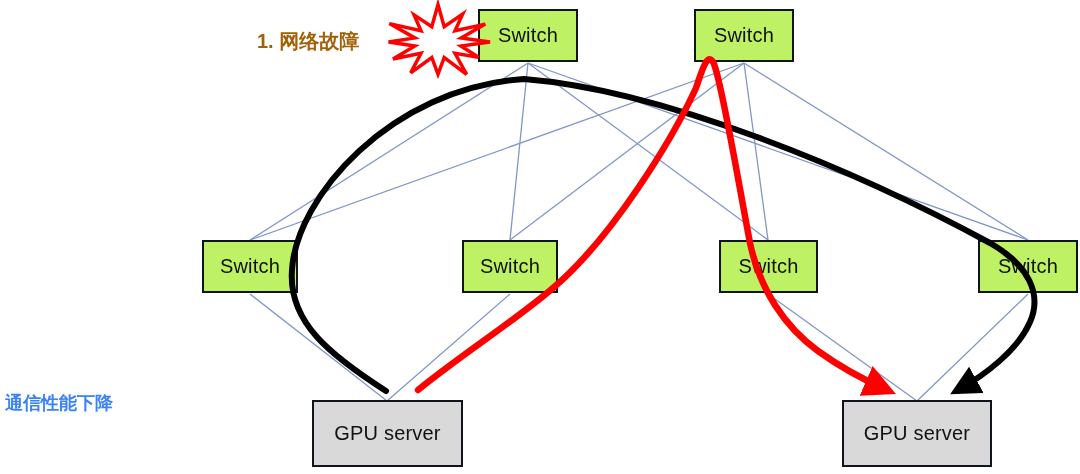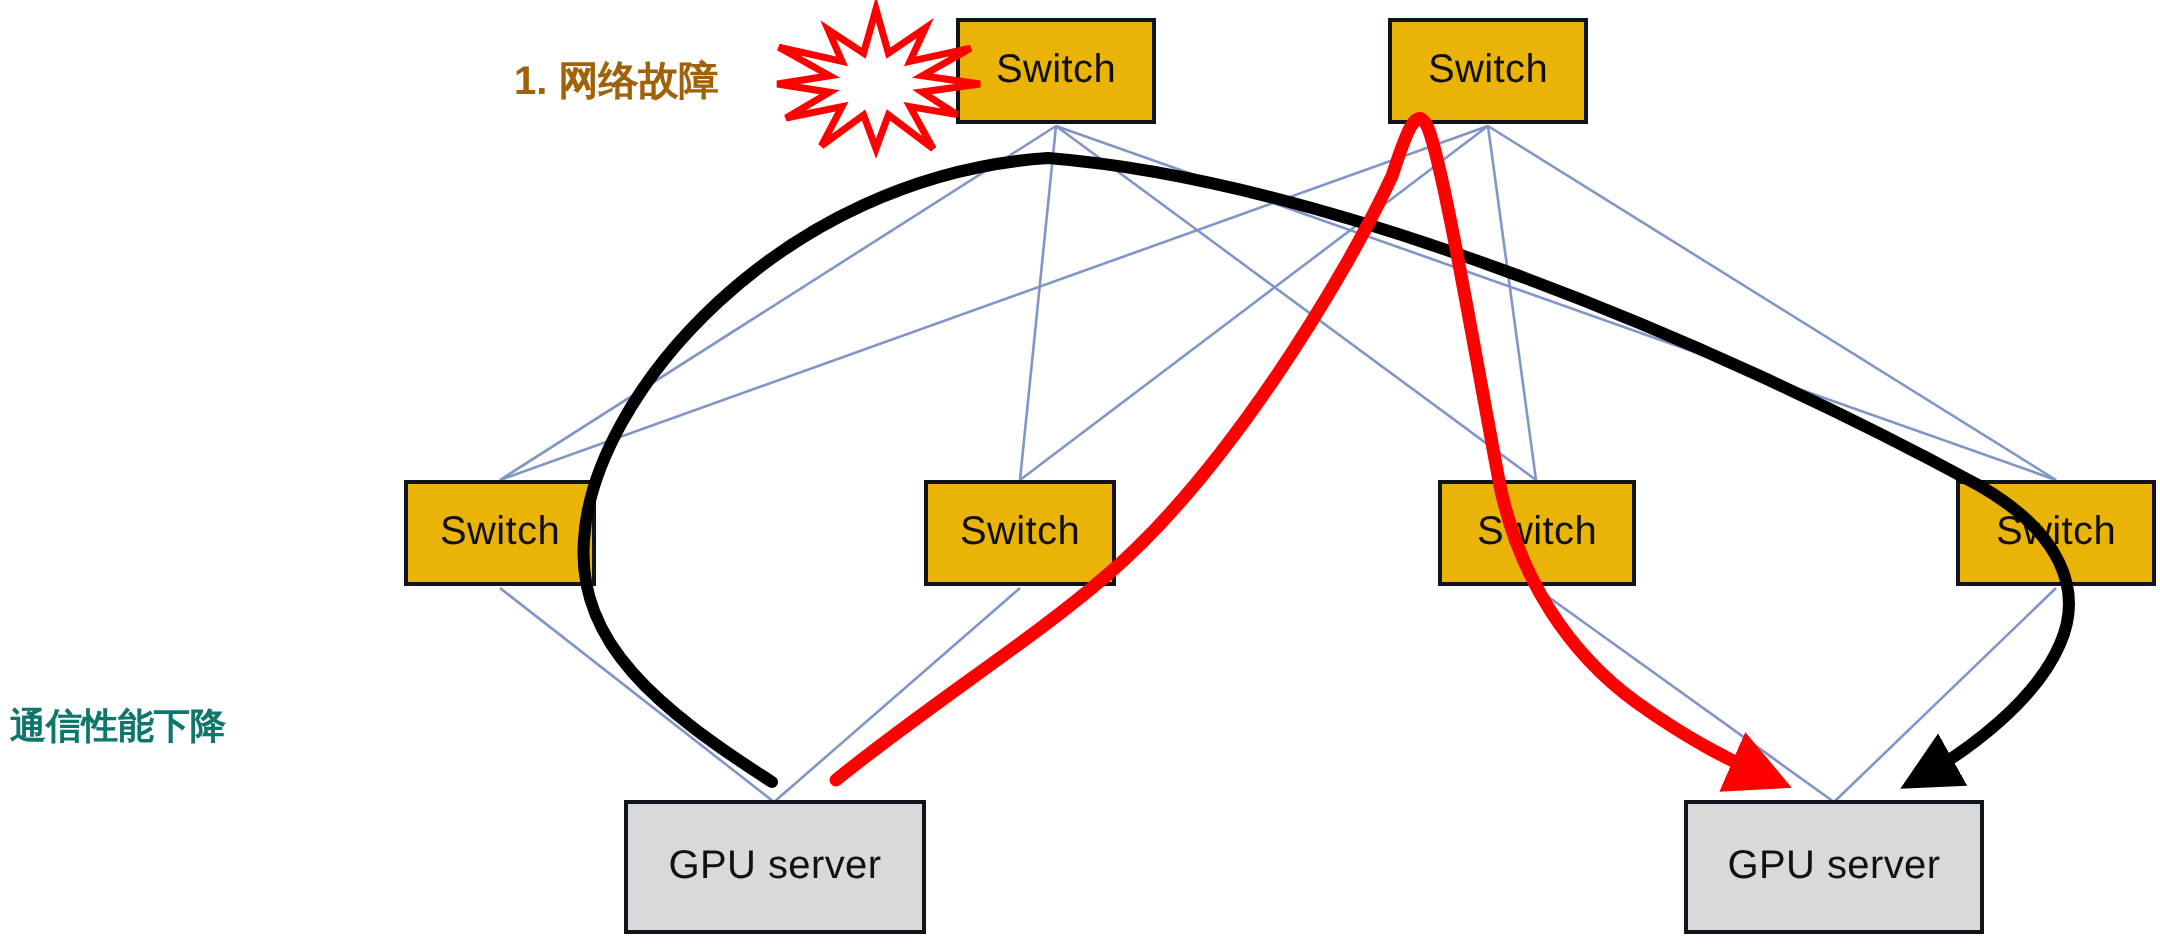--- a/index.html
+++ b/index.html
@@ -8,25 +8,25 @@
     font-family:"Liberation Sans","DejaVu Sans",sans-serif;
   }
   .layer{position:absolute;left:0;top:0;width:1080px;height:474px;pointer-events:none;}
   .links-layer{z-index:0;}
   .paths-layer{z-index:2;}
   .node{
     position:absolute;box-sizing:border-box;z-index:1;
     display:flex;align-items:center;justify-content:center;
     font-size:20px;color:#111111;letter-spacing:0.2px;
   }
-  .switch{background:#eab308;border:2.5px solid #10151c;}
+  .switch{background:#bef264;border:2.5px solid #10151c;}
   .server{background:#d9d9d9;border:2.5px solid #10151c;}
   .ann{position:absolute;z-index:3;font-size:18px;line-height:23px;font-weight:600;
        color:#1a1a1a;white-space:nowrap;}
-  .ann .red{color:#0f766e;}
+  .ann .red{color:#3b82f6;margin-top:40px;}
   .step1{left:257px;top:30px;font-size:20px;font-weight:700;color:#a16207;}
   .step2{left:5px;top:352px;}
   .step3{left:455px;top:349px;}
 </style>
 </head>
 <body>
 
 <div class="stage">
 
   <svg class="layer links-layer" viewBox="0 0 1080 474">

